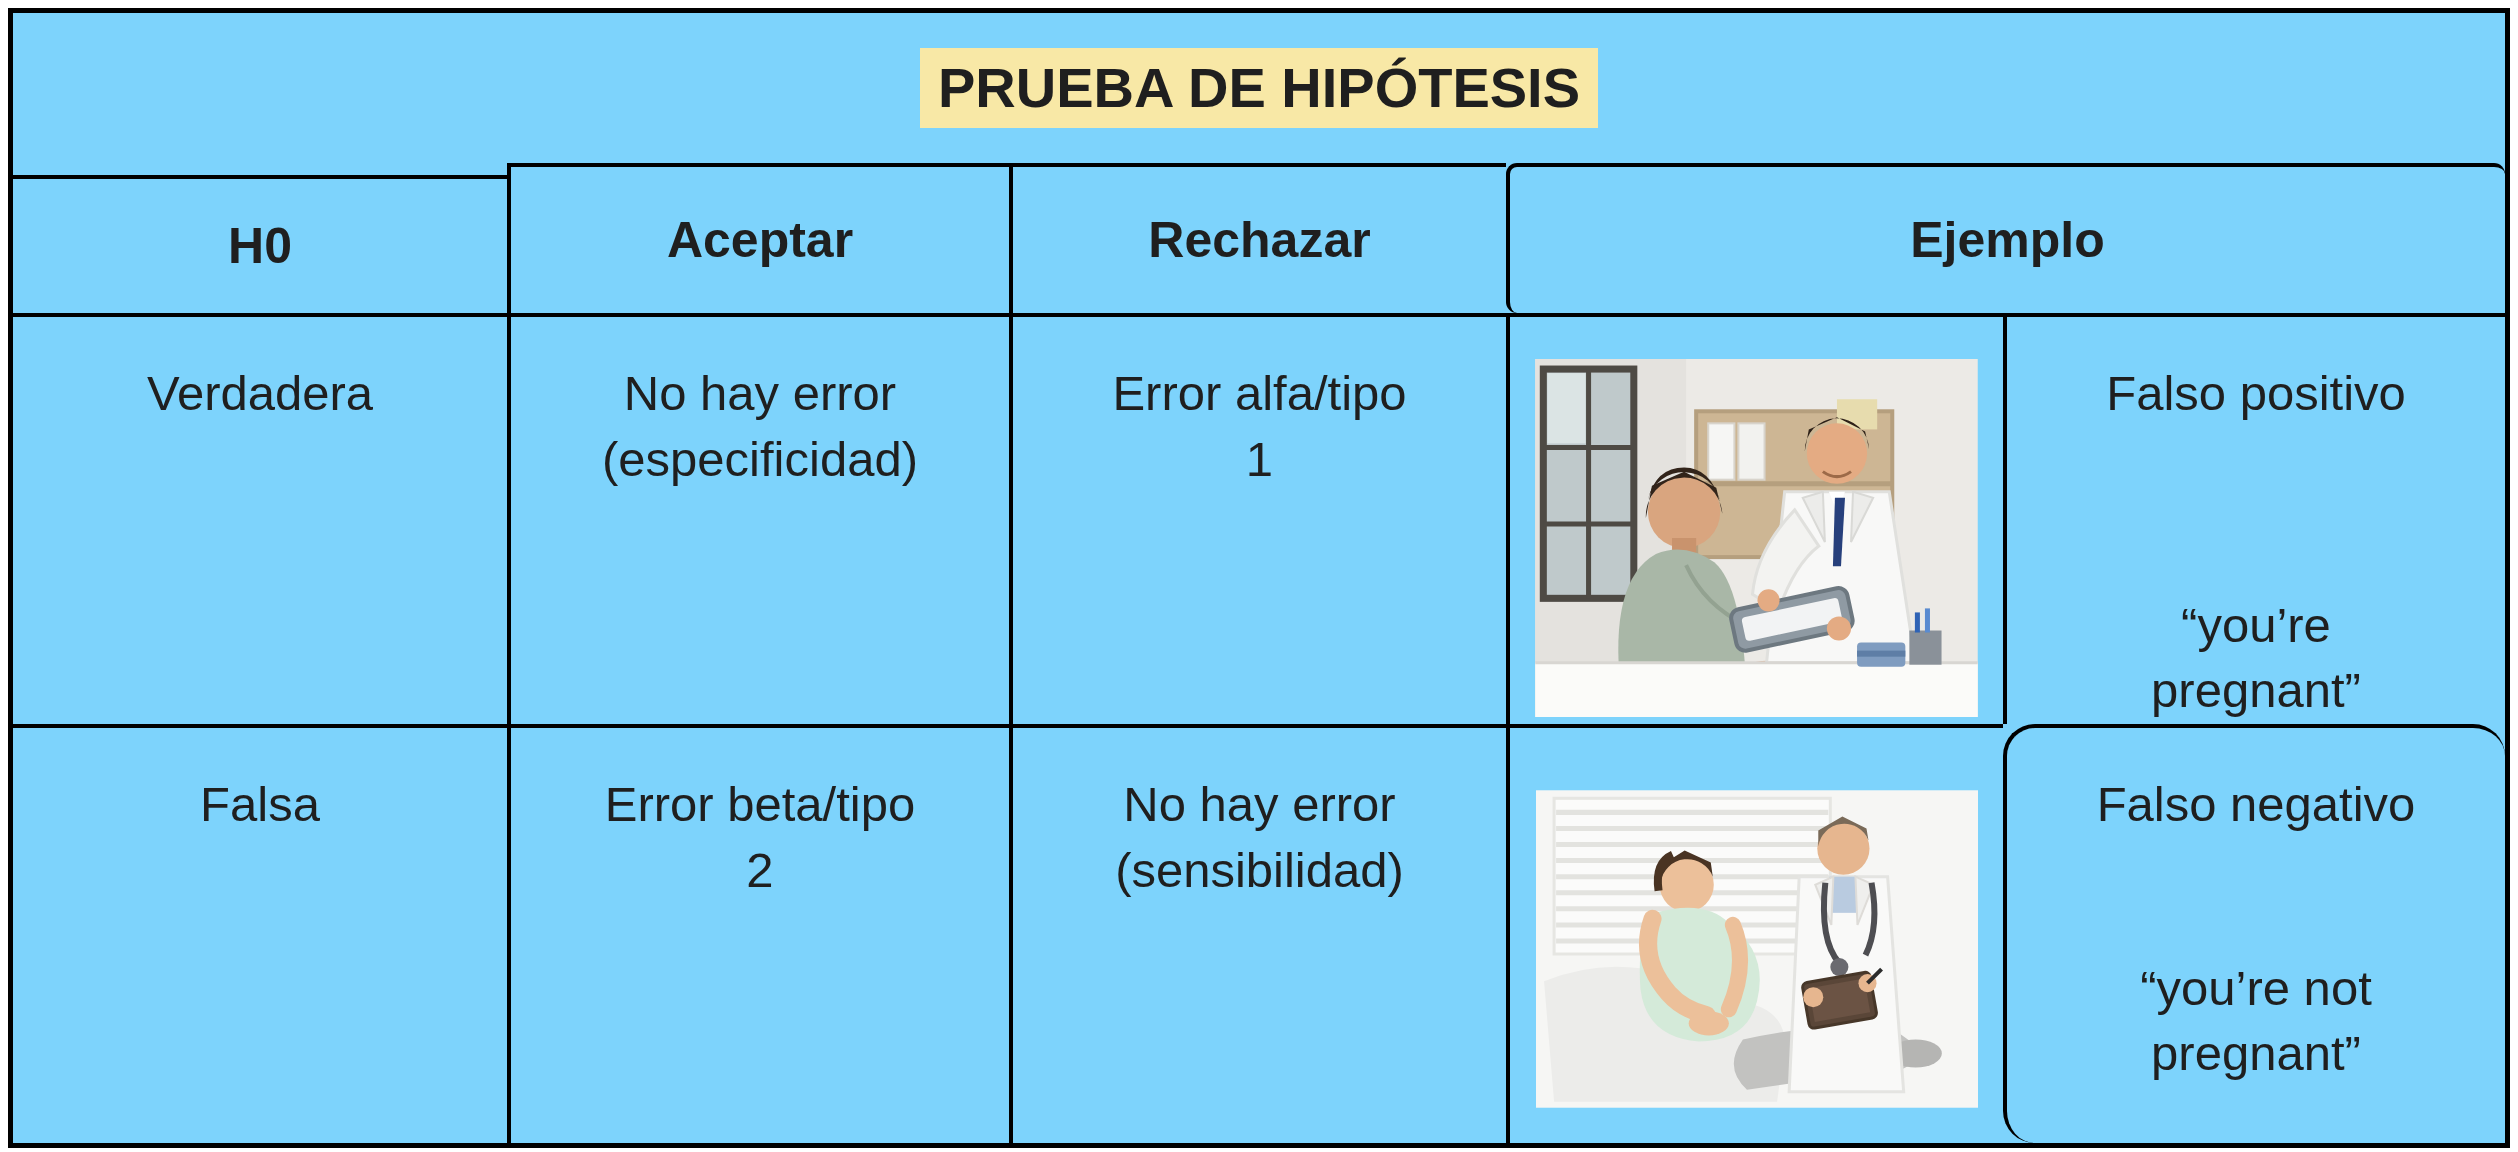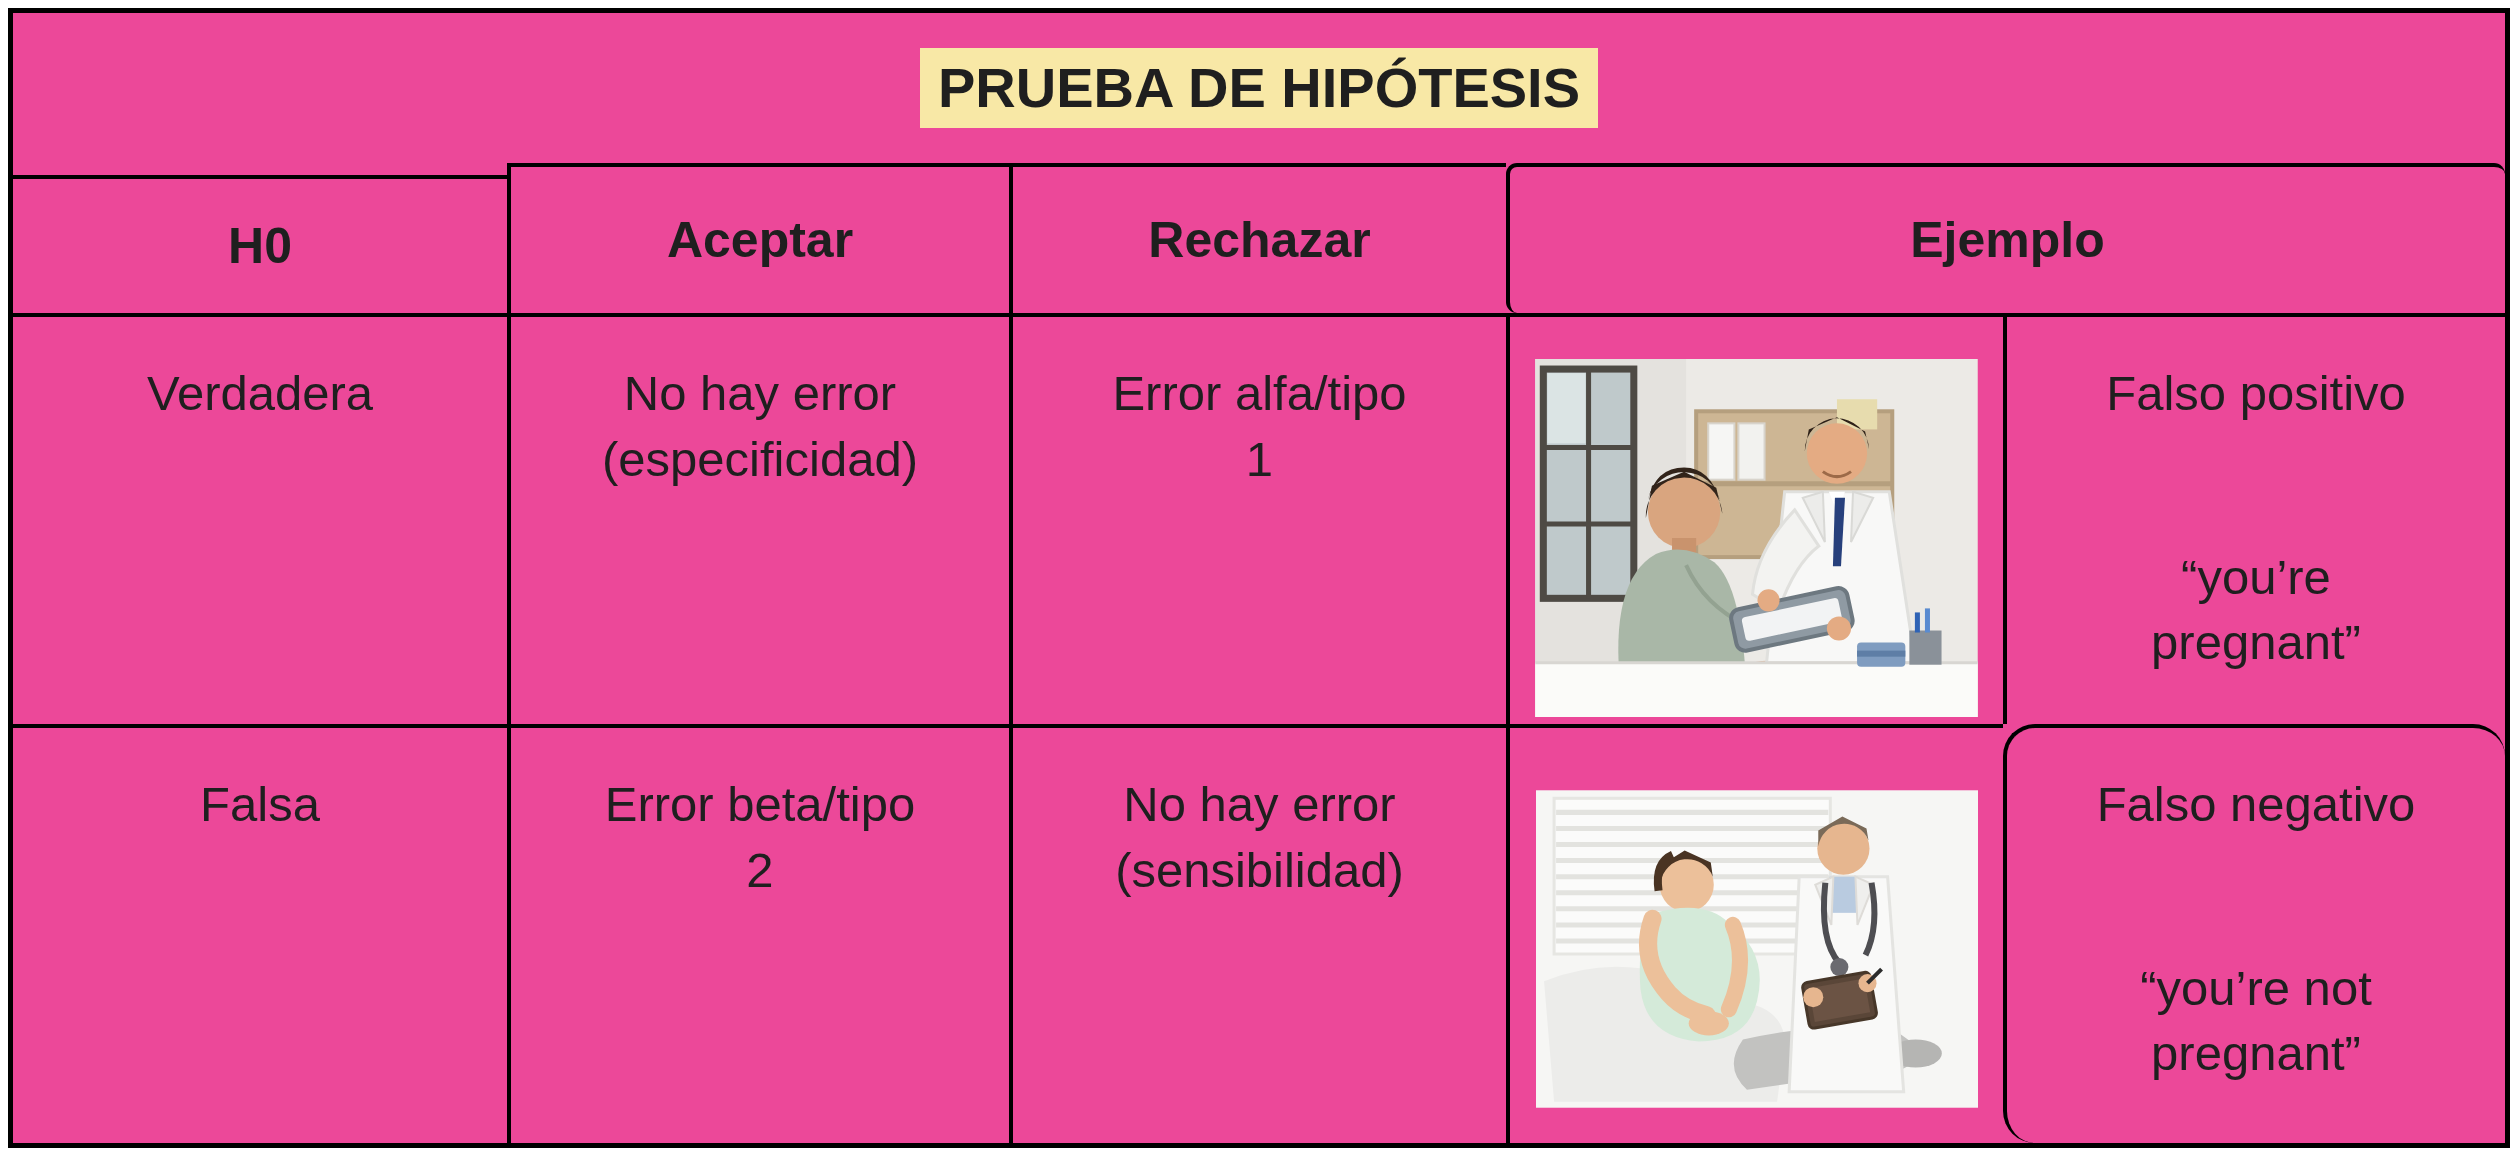--- a/index.html
+++ b/index.html
@@ -10,21 +10,21 @@
     font-family: "Liberation Sans", sans-serif;
     color: #1f1f1f;
   }
   .tbl {
     position: absolute; left: 8px; top: 8px;
     width: 2502px; height: 1140px;
     border: 5px solid #000;
     display: grid;
     grid-template-columns: 494px 502px 497px 497px 1fr;
     grid-template-rows: 150px 150px 411px 1fr;
-    background: #ec4899;
+    background: #7dd3fc;
   }
   .cell { display: flex; flex-direction: column; align-items: center; }
   .bl { border-left: 4px solid #000; }
   .bt { border-top: 4px solid #000; }
 
   
   .title-cell { grid-column: 1 / 6; grid-row: 1; justify-content: center; }
   .title-hl {
     background: #F8E8A6;
     font-weight: bold; font-size: 56px; line-height: 1.0;
@@ -134,21 +134,21 @@
       <g>
         <rect x="372" y="270" width="32" height="34" fill="#8a9199"></rect>
         <line x1="380" y1="252" x2="380" y2="272" stroke="#2f63b5" stroke-width="5"></line>
         <line x1="390" y1="248" x2="390" y2="272" stroke="#5a8bd0" stroke-width="5"></line>
         <rect x="320" y="282" width="48" height="24" rx="4" fill="#7f9cc0"></rect>
         <rect x="320" y="290" width="48" height="6" fill="#5e7ea6"></rect>
       </g>
     </svg>
   </div>
 
-  <div class="cell body-cell bt bl" style="grid-column:5;grid-row:3;">
+  <div class="cell body-cell bt bl" style="grid-column:5;grid-row:3;gap:48px;">
     <div>Falso positivo</div>
     <div class="quote">
       <div>“you’re</div>
       <div>pregnant”</div>
     </div>
   </div>
 
   <div class="cell body-cell bt" style="grid-column:1;grid-row:4;">
     <div>Falsa</div>
   </div>

